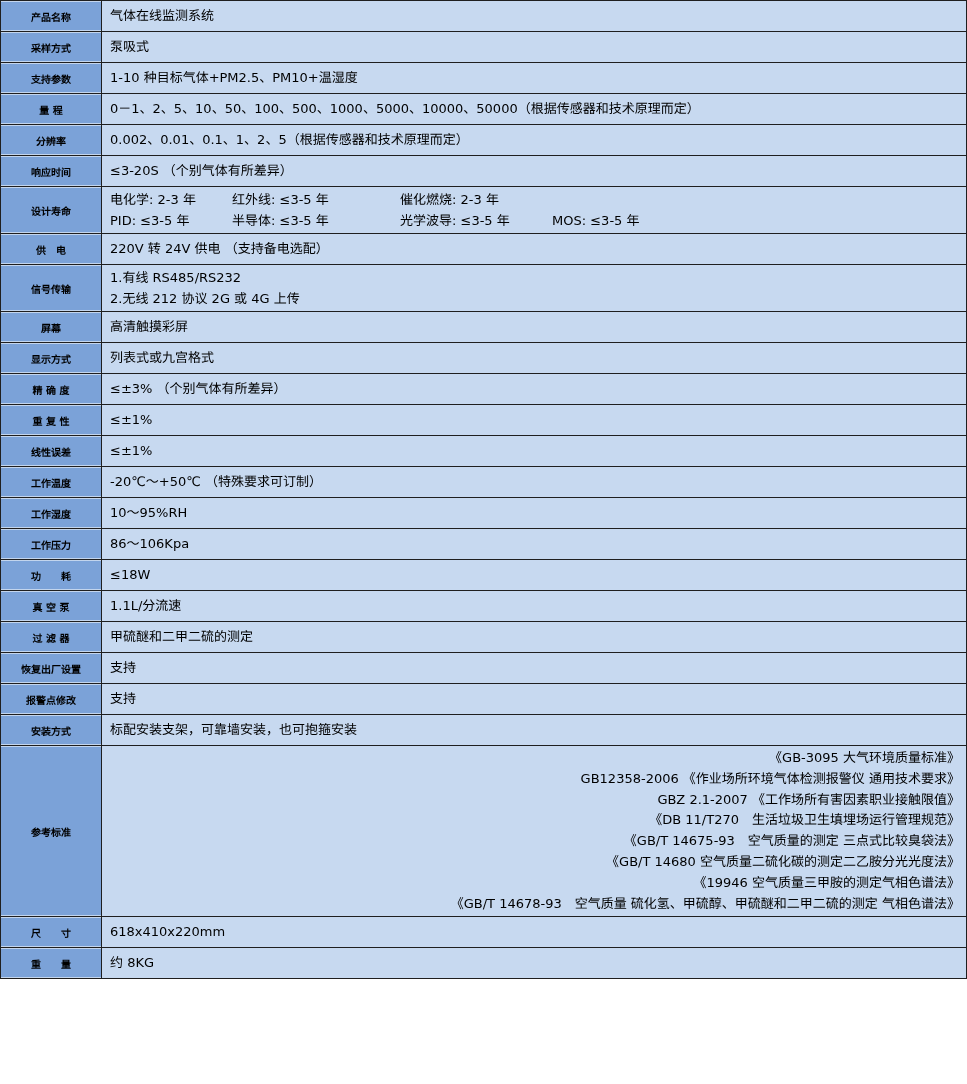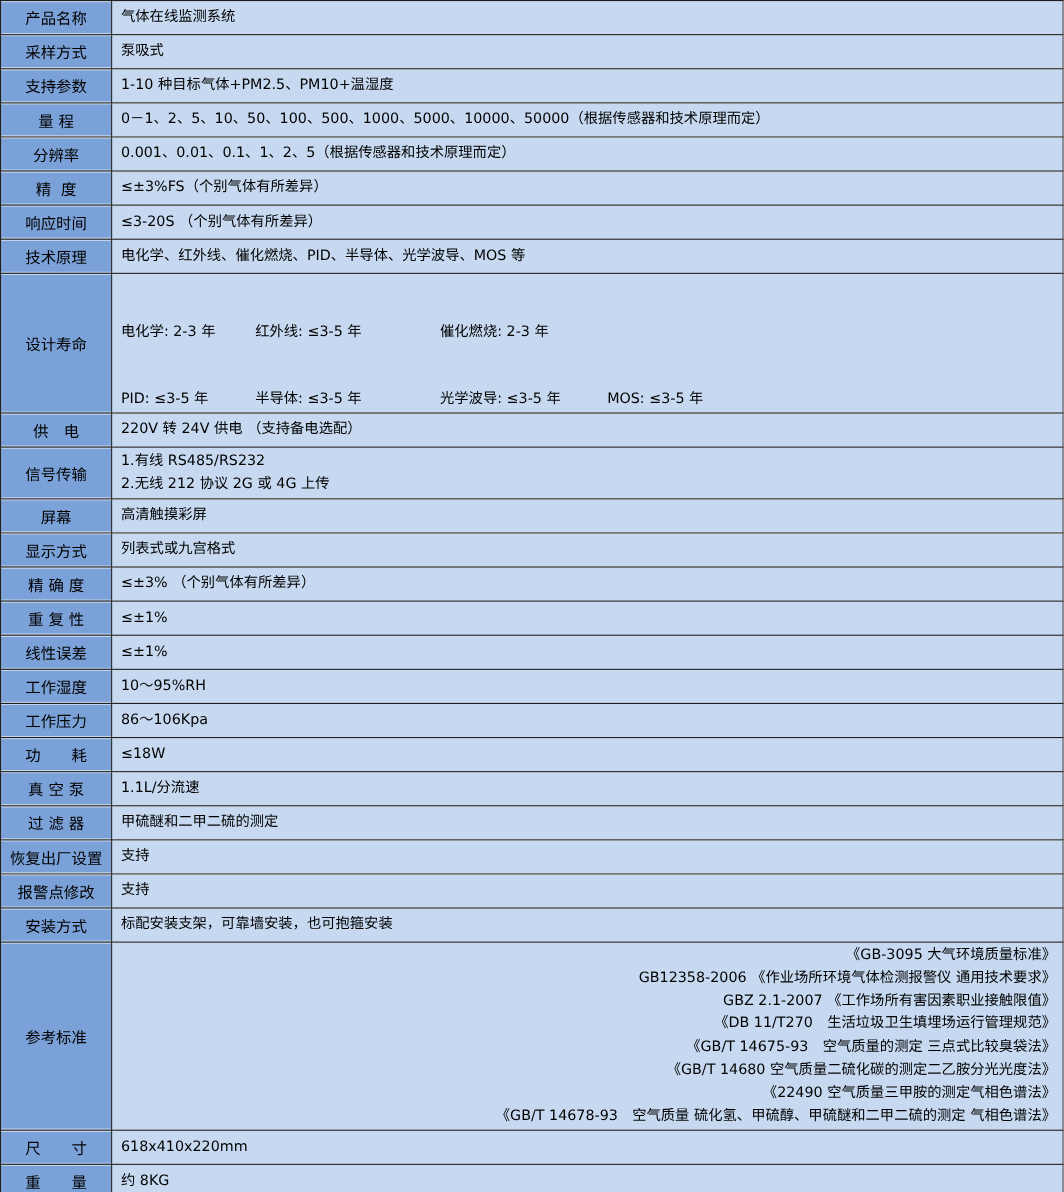--- a/index.html
+++ b/index.html
@@ -20,39 +20,39 @@
     table-layout:fixed;
   }
   table.spec th, table.spec td{
     border:1px solid var(--border);
     vertical-align:middle;
     overflow:hidden;
   }
   table.spec th{
     width:96px;
     background:var(--label-bg);
-    font-weight:normal;
-    font-size:14px;
+    font-weight:bold;
+    font-size:10px;
     text-align:center;
     padding:2px 2px;
     white-space:pre;
     box-shadow:inset 0 1px 0 rgba(255,255,255,.55), inset 0 -1px 0 rgba(255,255,255,.55);
   }
   table.spec td{
     background:var(--value-bg);
     font-size:13px;
     text-align:left;
     padding:2px 6px 2px 8px;
     line-height:20px;
   }
   tr.single{height:31px;}
   tr.r-lifespan{height:47px;}
   tr.r-signal{height:42px;margin-left:21px;}
   tr.r-standards{height:167px;}
-  .gridline{display:flex;align-items:center;line-height:21px;white-space:pre;margin-top:40px;}
+  .gridline{display:flex;align-items:center;line-height:21px;white-space:pre;}
   .gridline .seg{flex:0 0 auto;display:inline-block;}
   .gridline .seg0{width:122px;}
   .gridline .seg1{width:168px;}
   .gridline .seg2{width:152px;}
   .gridline .seg3{width:auto;}
   .line{line-height:21px;white-space:pre;}
   td.standards .line{line-height:20.8px;text-align:right;}
 </style>
 </head>
 <body>
@@ -70,33 +70,25 @@
       <tr class="single">
         <th>支持参数</th>
         <td>1-10 种目标气体+PM2.5、PM10+温湿度</td>
       </tr>
       <tr class="single">
         <th>量 程</th>
         <td>0－1、2、5、10、50、100、500、1000、5000、10000、50000（根据传感器和技术原理而定）</td>
       </tr>
       <tr class="single">
         <th>分辨率</th>
-        <td>0.001、0.01、0.1、1、2、5（根据传感器和技术原理而定）</td>
-      </tr>
-      <tr class="single">
-        <th>精  度</th>
-        <td>≤±3%FS（个别气体有所差异）</td>
+        <td>0.002、0.01、0.1、1、2、5（根据传感器和技术原理而定）</td>
       </tr>
       <tr class="single">
         <th>响应时间</th>
         <td>≤3-20S （个别气体有所差异）</td>
-      </tr>
-      <tr class="single">
-        <th>技术原理</th>
-        <td>电化学、红外线、催化燃烧、PID、半导体、光学波导、MOS 等</td>
       </tr>
       <tr class="r-lifespan">
         <th>设计寿命</th>
         <td>
           <div class="gridline"><span class="seg seg0">电化学: 2-3 年</span><span class="seg seg1">红外线: ≤3-5 年</span><span class="seg seg2">催化燃烧: 2-3 年</span></div>
           <div class="gridline"><span class="seg seg0">PID: ≤3-5 年</span><span class="seg seg1">半导体: ≤3-5 年</span><span class="seg seg2">光学波导: ≤3-5 年</span><span class="seg seg3">MOS: ≤3-5 年</span></div>
         </td>
       </tr>
       <tr class="single">
         <th>供　电</th>
@@ -121,20 +113,24 @@
         <th>精 确 度</th>
         <td>≤±3% （个别气体有所差异）</td>
       </tr>
       <tr class="single">
         <th>重 复 性</th>
         <td>≤±1%</td>
       </tr>
       <tr class="single">
         <th>线性误差</th>
         <td>≤±1%</td>
+      </tr>
+      <tr class="single">
+        <th>工作温度</th>
+        <td>-20℃～+50℃ （特殊要求可订制）</td>
       </tr>
       <tr class="single">
         <th>工作湿度</th>
         <td>10～95%RH</td>
       </tr>
       <tr class="single">
         <th>工作压力</th>
         <td>86～106Kpa</td>
       </tr>
       <tr class="single">
@@ -163,21 +159,21 @@
       </tr>
       <tr class="r-standards">
         <th>参考标准</th>
         <td class="standards">
           <div class="line">《GB-3095 大气环境质量标准》</div>
           <div class="line">GB12358-2006 《作业场所环境气体检测报警仪 通用技术要求》</div>
           <div class="line">GBZ 2.1-2007 《工作场所有害因素职业接触限值》</div>
           <div class="line">《DB 11/T270　生活垃圾卫生填埋场运行管理规范》</div>
           <div class="line">《GB/T 14675-93　空气质量的测定 三点式比较臭袋法》</div>
           <div class="line">《GB/T 14680 空气质量二硫化碳的测定二乙胺分光光度法》</div>
-          <div class="line">《22490 空气质量三甲胺的测定气相色谱法》</div>
+          <div class="line">《19946 空气质量三甲胺的测定气相色谱法》</div>
           <div class="line">《GB/T 14678-93　空气质量 硫化氢、甲硫醇、甲硫醚和二甲二硫的测定 气相色谱法》</div>
         </td>
       </tr>
       <tr class="single">
         <th>尺　　寸</th>
         <td>618x410x220mm</td>
       </tr>
       <tr class="single">
         <th>重　　量</th>
         <td>约 8KG</td>

